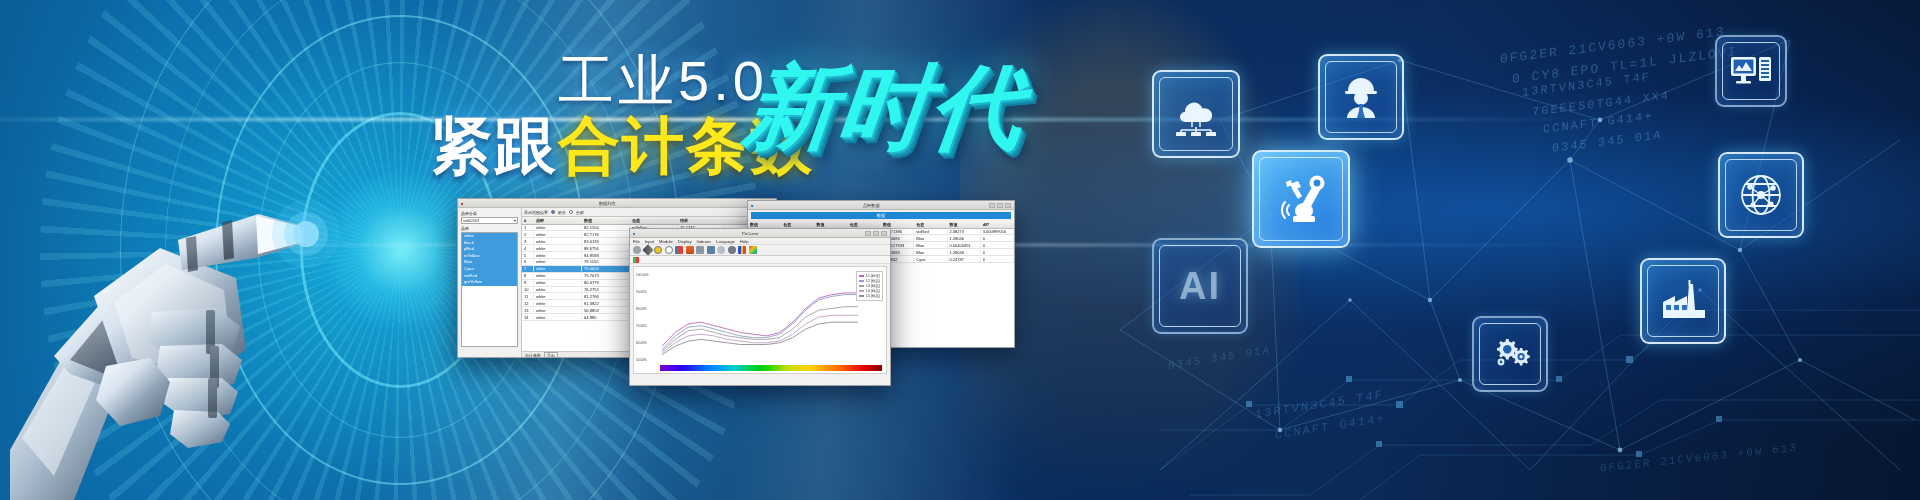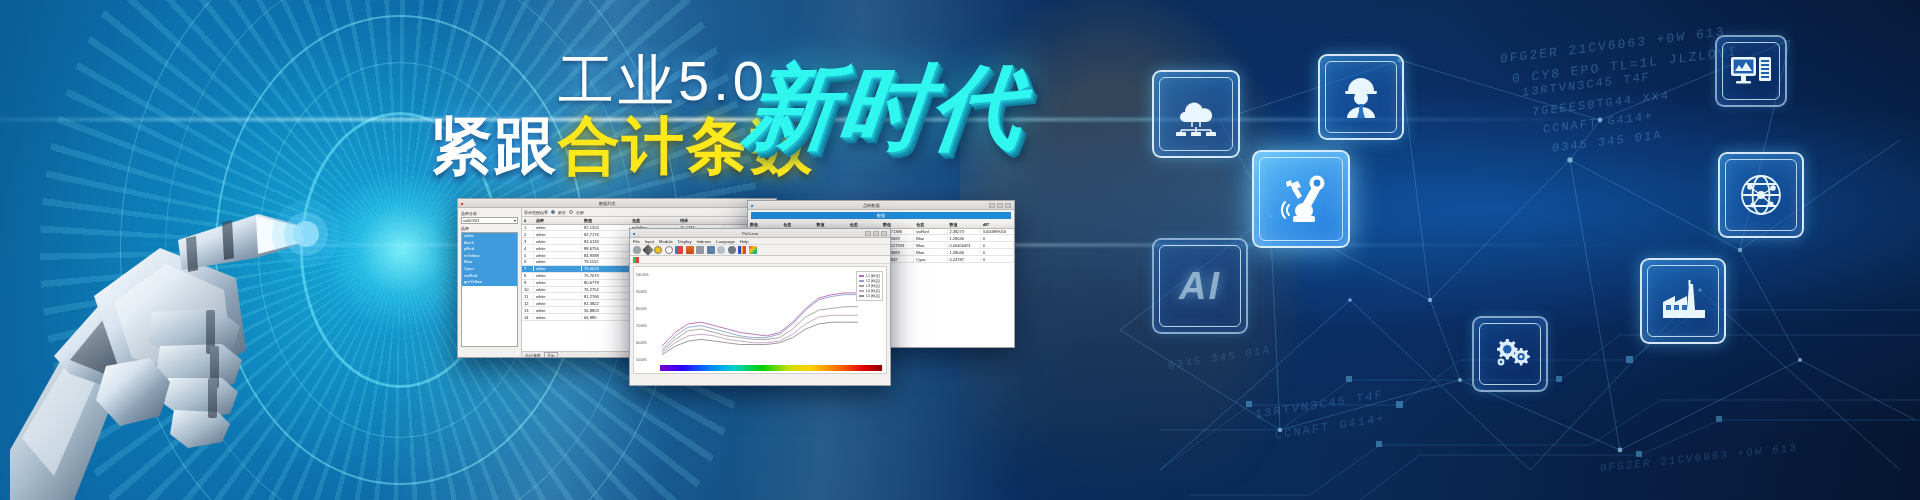--- a/index.html
+++ b/index.html
@@ -137,21 +137,21 @@
 
   
   .tile{ position:absolute; border-radius:9px; border:2px solid rgba(230,245,255,.92);
     box-shadow:0 0 16px rgba(90,200,255,.45), inset 0 0 22px rgba(120,210,255,.30);
     display:flex; align-items:center; justify-content:center;
     background:linear-gradient(145deg, rgba(40,135,225,.55), rgba(18,70,155,.45)); }
   .tile::before{ content:""; position:absolute; inset:5px; border:1.5px solid rgba(225,245,255,.80); border-radius:6px; }
   .tile.bright{ background:linear-gradient(145deg, rgba(95,195,255,.95), rgba(30,120,225,.92));
     box-shadow:0 0 30px rgba(120,215,255,.75), inset 0 0 26px rgba(180,235,255,.45); }
   .tile.dim{ background:linear-gradient(145deg, rgba(28,95,185,.38), rgba(12,48,120,.34));
-    border-color:rgba(205,235,255,.62); box-shadow:0 0 12px rgba(70,170,245,.28), inset 0 0 18px rgba(90,180,255,.22);font-style:italic; }
+    border-color:rgba(205,235,255,.62); box-shadow:0 0 12px rgba(70,170,245,.28), inset 0 0 18px rgba(90,180,255,.22); }
   .tile svg{ position:relative; z-index:2; }
   .ai-txt{ position:relative; z-index:2; font-size:38px; font-weight:bold; letter-spacing:2px;
     color:rgba(220,240,255,.55); text-shadow:0 0 12px rgba(140,215,255,.5); }
 </style>
 </head>
 <body>
 
 <div class="banner">
 
   <div class="layer">

